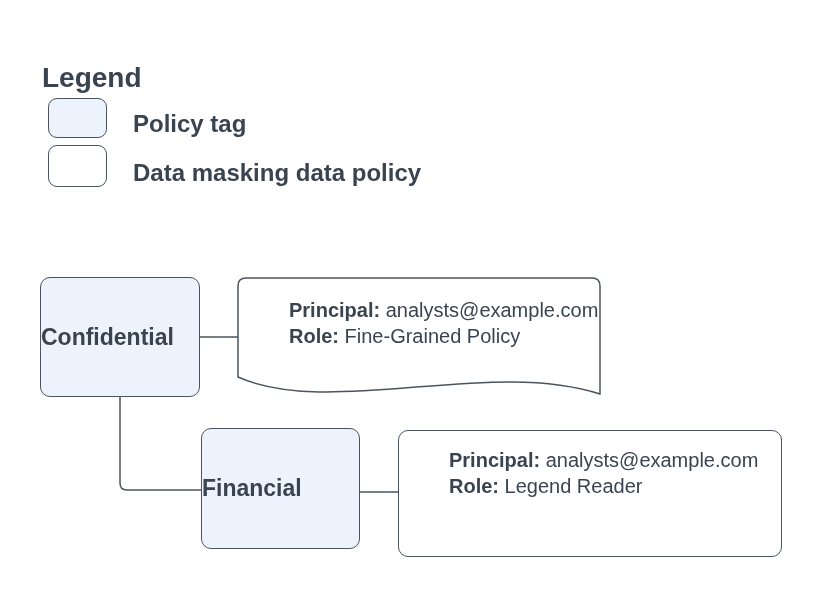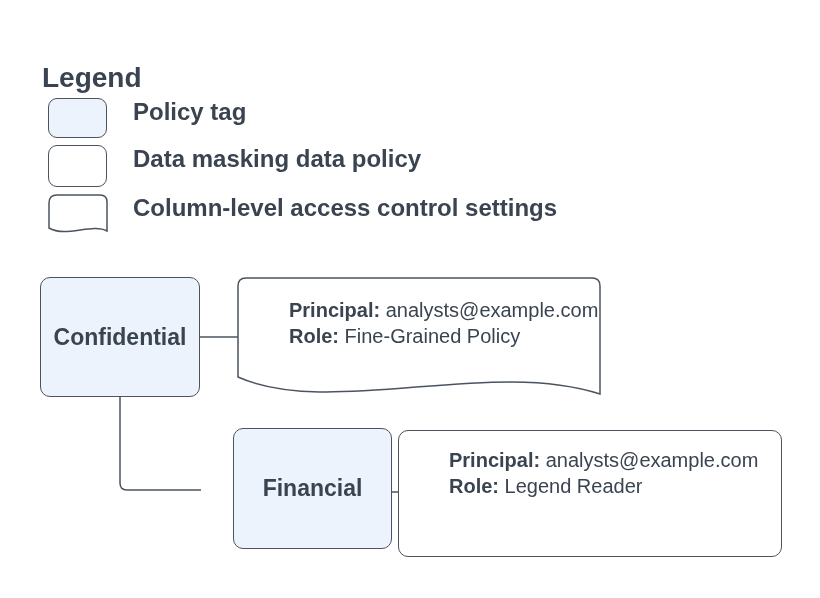--- a/index.html
+++ b/index.html
@@ -27,21 +27,21 @@
     position: absolute;
     left: 42px; top: 62px;
     font-size: 28px;
     font-weight: bold;
     color: var(--text);
   }
   .legend-row {
     position: absolute;
     left: 48px;
     display: flex;
-    align-items: flex-start;
+    align-items: flex-end;
   }
   .legend-row .swatch {
     width: 59px;
     flex: 0 0 59px;
   }
   .swatch-rect {
     height: 40px;
     border: 1.5px solid var(--shape-border);
     border-radius: 9px;
     background: var(--background);
@@ -57,28 +57,28 @@
   .legend-doc-svg { display: block; }
 
   
   .node {
     position: absolute;
     background: var(--policy-tag-fill);
     border: 1.5px solid var(--shape-border);
     border-radius: 10px;
     display: flex;
     align-items: center;
-    justify-content: center;
+    justify-content: flex-start;
     font-size: 23px;
     font-weight: bold;
     color: var(--text);
     z-index: 2;
   }
   #node-confidential { left: 40px; top: 277px; width: 160px; height: 120px; }
-  #node-financial   { left: 201px; top: 428px; width: 159px; height: 121px; margin-left: 32px; }
+  #node-financial   { left: 201px; top: 428px; width: 159px; height: 121px; }
 
   .info-box {
     position: absolute;
     left: 398px; top: 430px;
     width: 384px; height: 127px;
     background: var(--background);
     border: 1.5px solid var(--shape-border);
     border-radius: 10px;
     z-index: 2;
     padding: 16px 6px 0 6px;
@@ -132,28 +132,20 @@
     <div class="legend-label">Policy tag</div>
   </div>
 
   <div class="legend-row" style="top:145px;">
     <div class="swatch">
       <div class="swatch-rect" style="height:42px;"></div>
     </div>
     <div class="legend-label">Data masking data policy</div>
   </div>
 
-  <div class="legend-row" style="top:194px;">
-    <div class="swatch">
-      <svg class="legend-doc-svg" width="61" height="45" viewBox="0 0 61 45">
-        <path d="M 9,1 L 52,1 Q 59,1 59,8 L 59,37 C 44,29 18,44 1,34 L 1,9 Q 1,1 9,1 Z"></path>
-      </svg>
-    </div>
-    <div class="legend-label">Column-level access control settings</div>
-  </div>
 
   <svg id="shape-layer" width="820" height="598" viewBox="0 0 820 598">
 
     <path class="connector" d="M 200,337 L 238,337"></path>
 
     <path class="connector" d="M 120,397 L 120,483 Q 120,490 127,490 L 201,490"></path>
 
     <path class="connector" d="M 360,492 L 398,492"></path>
 
     <path class="doc" d="M 246,278 L 592,278 Q 600,278 600,286 L 600,394 C 490,358 330,418 238,377 L 238,286 Q 238,278 246,278 Z"></path>

